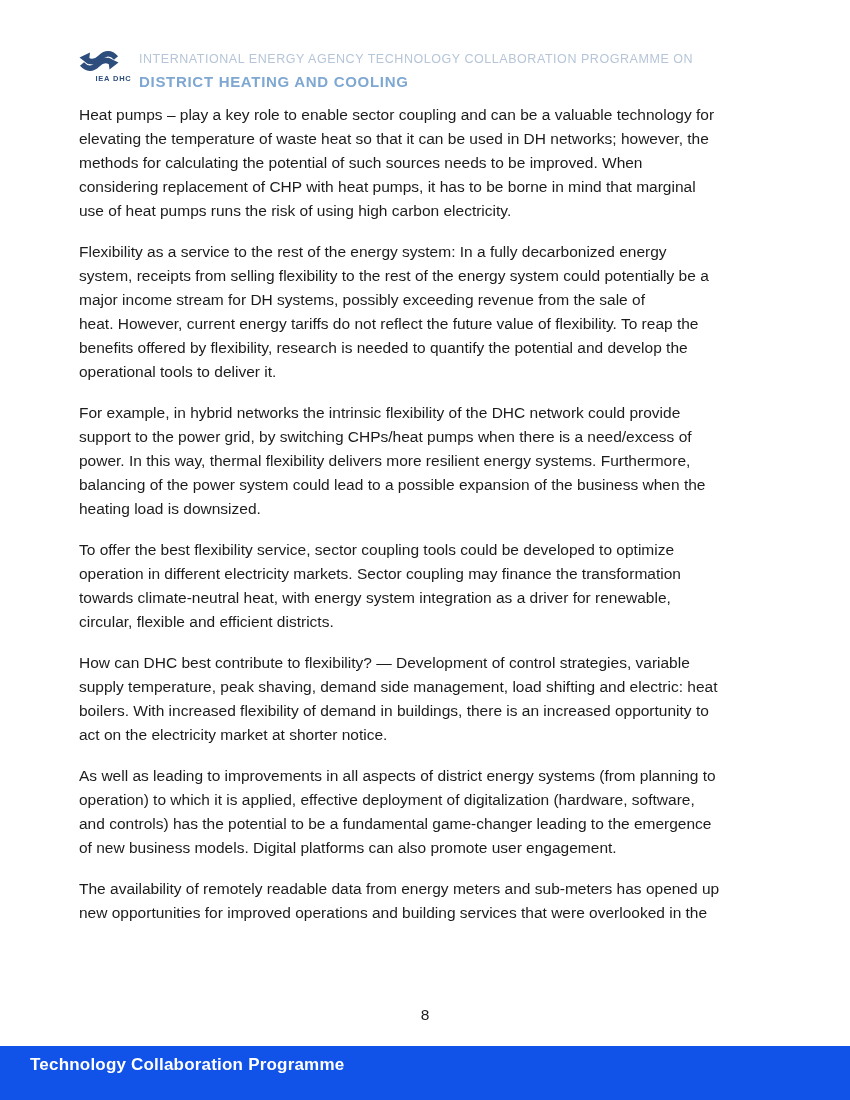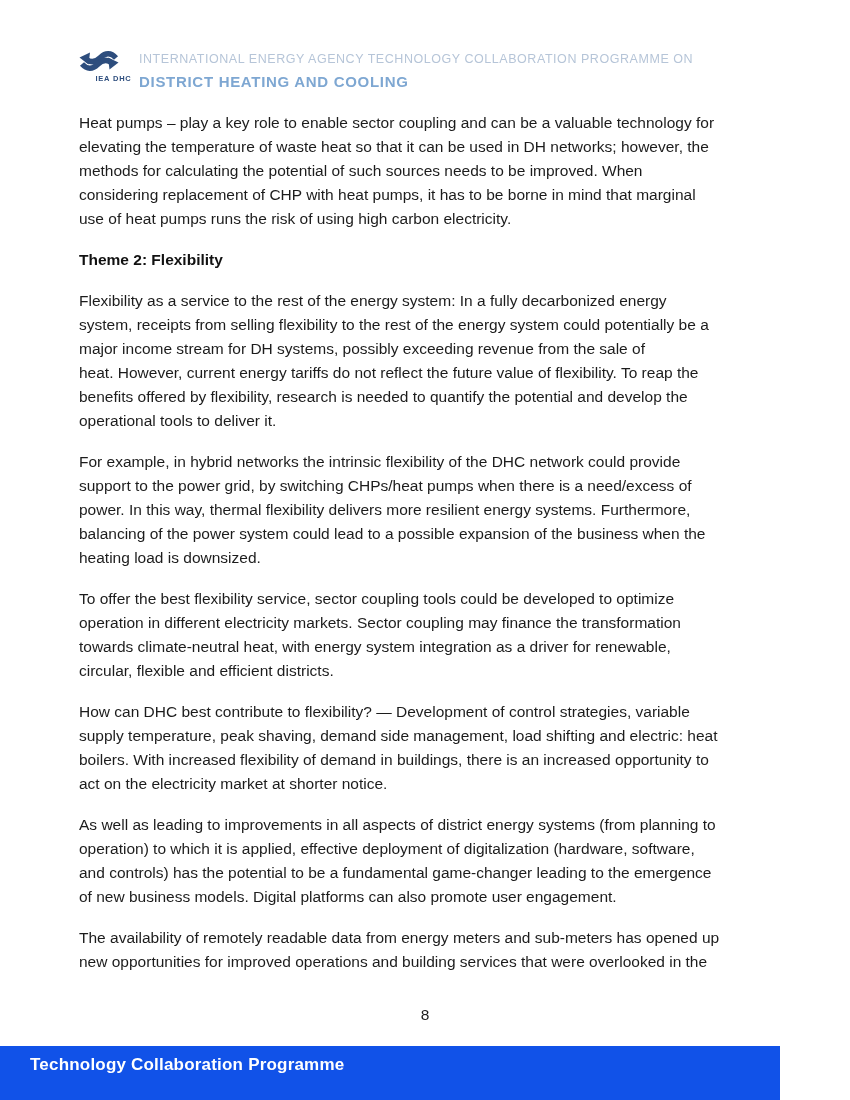--- a/index.html
+++ b/index.html
@@ -29,21 +29,21 @@
     color:#b6c5d8; font-weight:400; white-space:nowrap;
   }
   .header-line2 {
     margin-top:7px;
     font-size:15px; font-weight:bold; letter-spacing:0.7px;
     color:#7ea7d2; white-space:nowrap;
   }
 
   
   .content {
-    position:absolute; left:79px; top:111px; width:745px;
+    position:absolute; left:79px; top:103px; width:745px;
     color:#1c1c1c;
     font-size:15.5px; line-height:24px;
   }
   .para {
     white-space:pre-line;
     margin:0 0 17px 0;
   }
   .section-heading {
     font-size:15.5px; line-height:24px; font-weight:bold;
     color:#111;
@@ -51,21 +51,21 @@
   }
 
   .page-number {
     position:absolute; left:0; top:1006px; width:850px;
     text-align:center;
     font-size:15.5px; color:#1c1c1c;
   }
 
   
   .footer {
-    position:absolute; left:0; bottom:0; width:780px; height:54px;
+    position:absolute; left:0; bottom:0; width:850px; height:54px;
     background:#1152e8;
     padding:9px 0 0 30px;
   }
   .footer-title {
     color:#ffffff; font-size:17px; font-weight:bold; letter-spacing:0.2px;
   }
   .footer-by { margin-top:1px; display:flex; align-items:baseline; gap:9px; }
   .footer-by-prefix { color:#ffffff; font-size:9.5px; }
   .footer-by-brand { color:#ffffff; font-size:13.5px; font-weight:bold; letter-spacing:0.5px;margin-top:36px; }
 </style>
@@ -89,21 +89,20 @@
       <div class="header-line2">DISTRICT HEATING AND COOLING</div>
     </div>
   </div>
 
   <div class="content">
     <p class="para">Heat pumps – play a key role to enable sector coupling and can be a valuable technology for
 elevating the temperature of waste heat so that it can be used in DH networks; however, the
 methods for calculating the potential of such sources needs to be improved. When
 considering replacement of CHP with heat pumps, it has to be borne in mind that marginal
 use of heat pumps runs the risk of using high carbon electricity.</p>
-    <h2 class="section-heading">Theme 2: Flexibility</h2>
     <p class="para">Flexibility as a service to the rest of the energy system: In a fully decarbonized energy
 system, receipts from selling flexibility to the rest of the energy system could potentially  be a
 major income stream for DH systems, possibly exceeding revenue from the sale of
 heat. However, current energy tariffs do not reflect the future value of flexibility. To reap the
 benefits offered by flexibility, research is needed to quantify the potential and develop the
 operational tools to deliver it.</p>
     <p class="para">For example, in hybrid networks the intrinsic flexibility of the DHC network could provide
 support to the power grid, by switching CHPs/heat pumps when there is a need/excess of
 power. In this way, thermal flexibility delivers more resilient energy systems. Furthermore,
 balancing of the power system could lead to a possible expansion of the business when the

